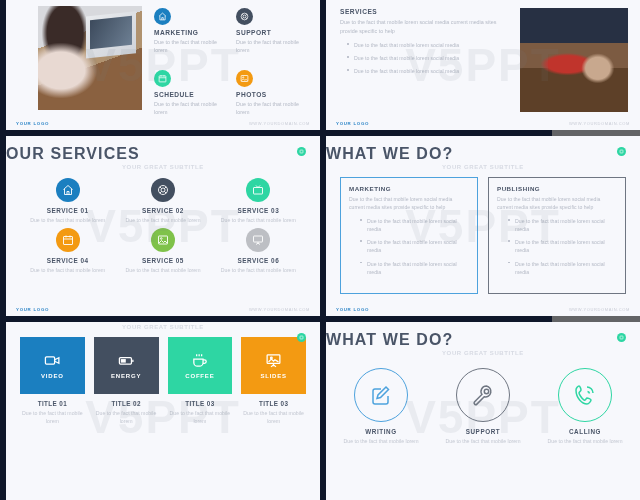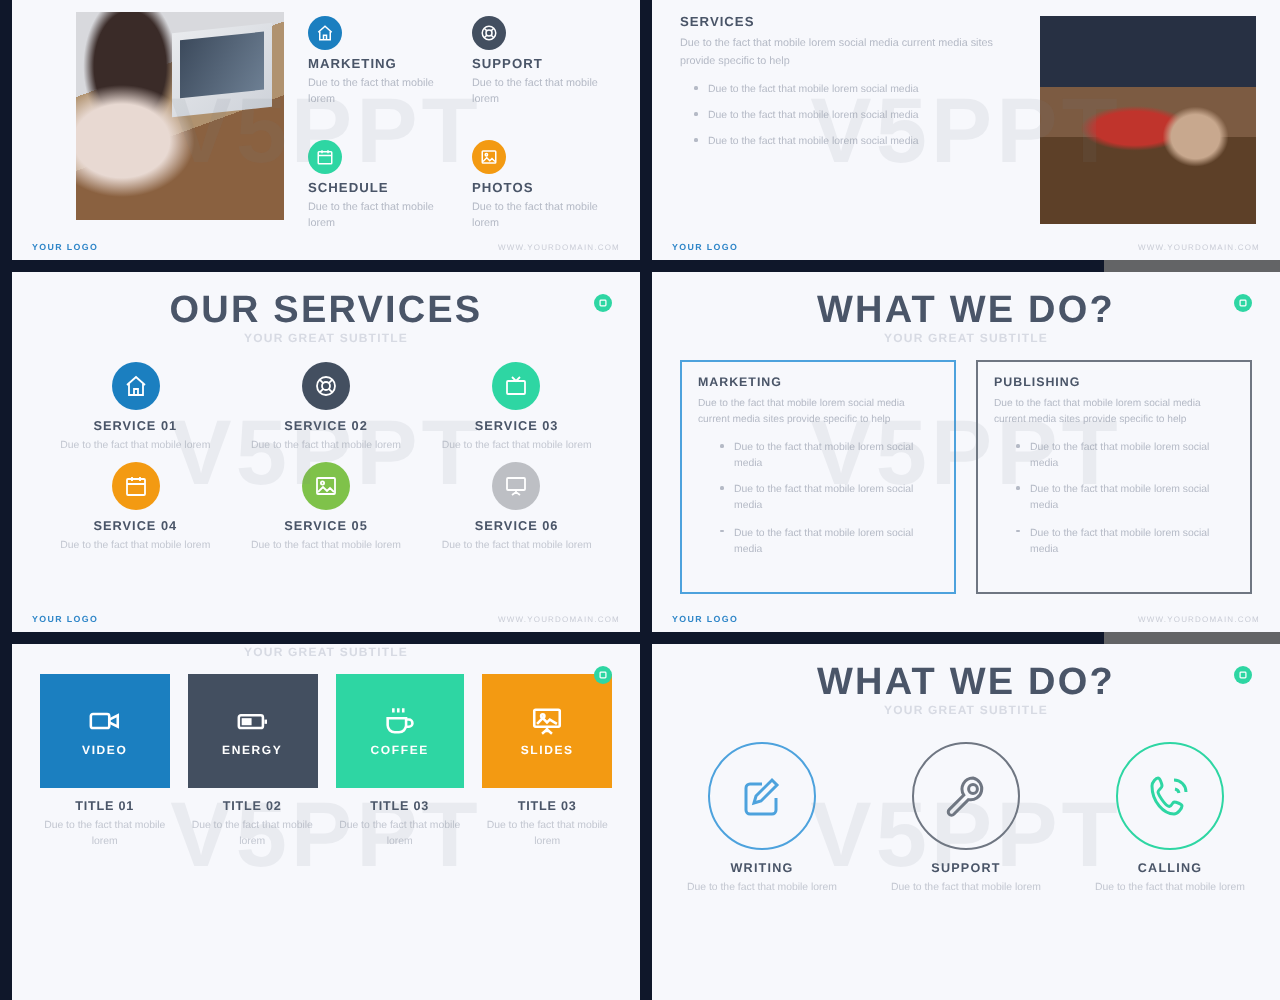--- a/index.html
+++ b/index.html
@@ -53,21 +53,21 @@
   .badge{
     position:absolute;top:11px;right:14px;
     width:9px;height:9px;border-radius:50%;
     background:#2ed6a3;z-index:4;
     display:flex;align-items:center;justify-content:center;
   }
   .badge svg{width:5px;height:5px;}
 
   
   .s-title{
-    text-align:center;font-size:19px;font-weight:bold;
+    text-align:left;font-size:16px;font-weight:bold;
     color:#4a5568;letter-spacing:1.1px;
     margin:0;padding-top:10px;line-height:1;
   }
   .s-sub{
     text-align:center;font-size:6px;font-weight:bold;
     color:#d7dae3;letter-spacing:.6px;margin:2px 0 0;line-height:1;
   }
 
   
   .s1-wrap{display:flex;height:100%;padding:6px 10px 0 32px;box-sizing:border-box;gap:12px;}

